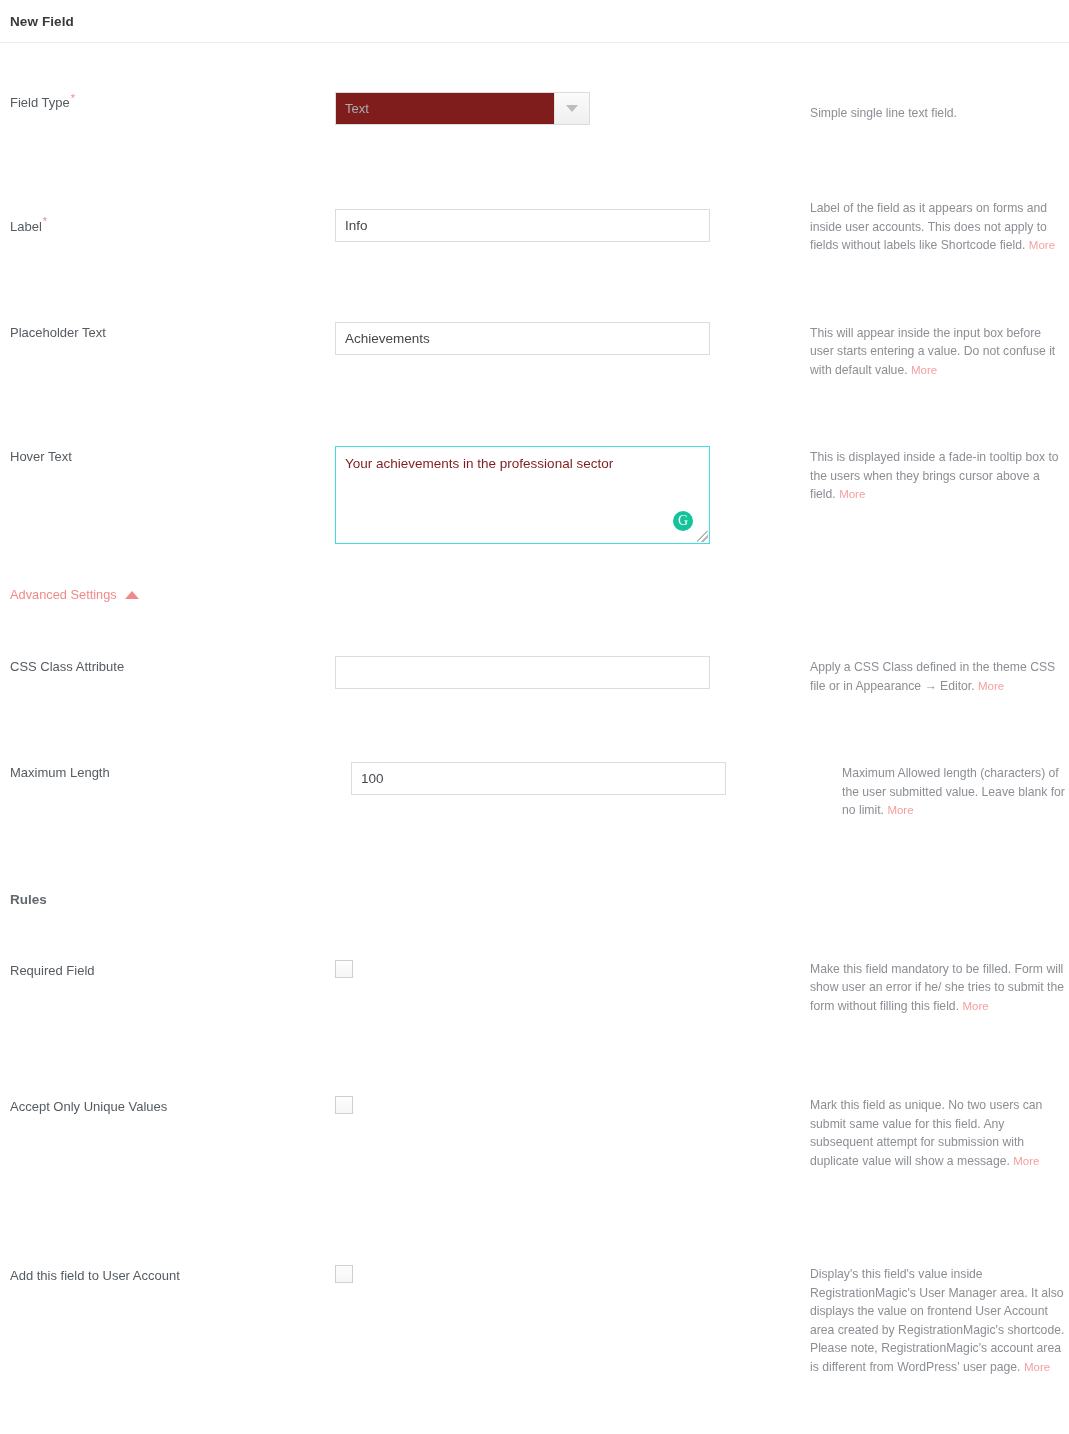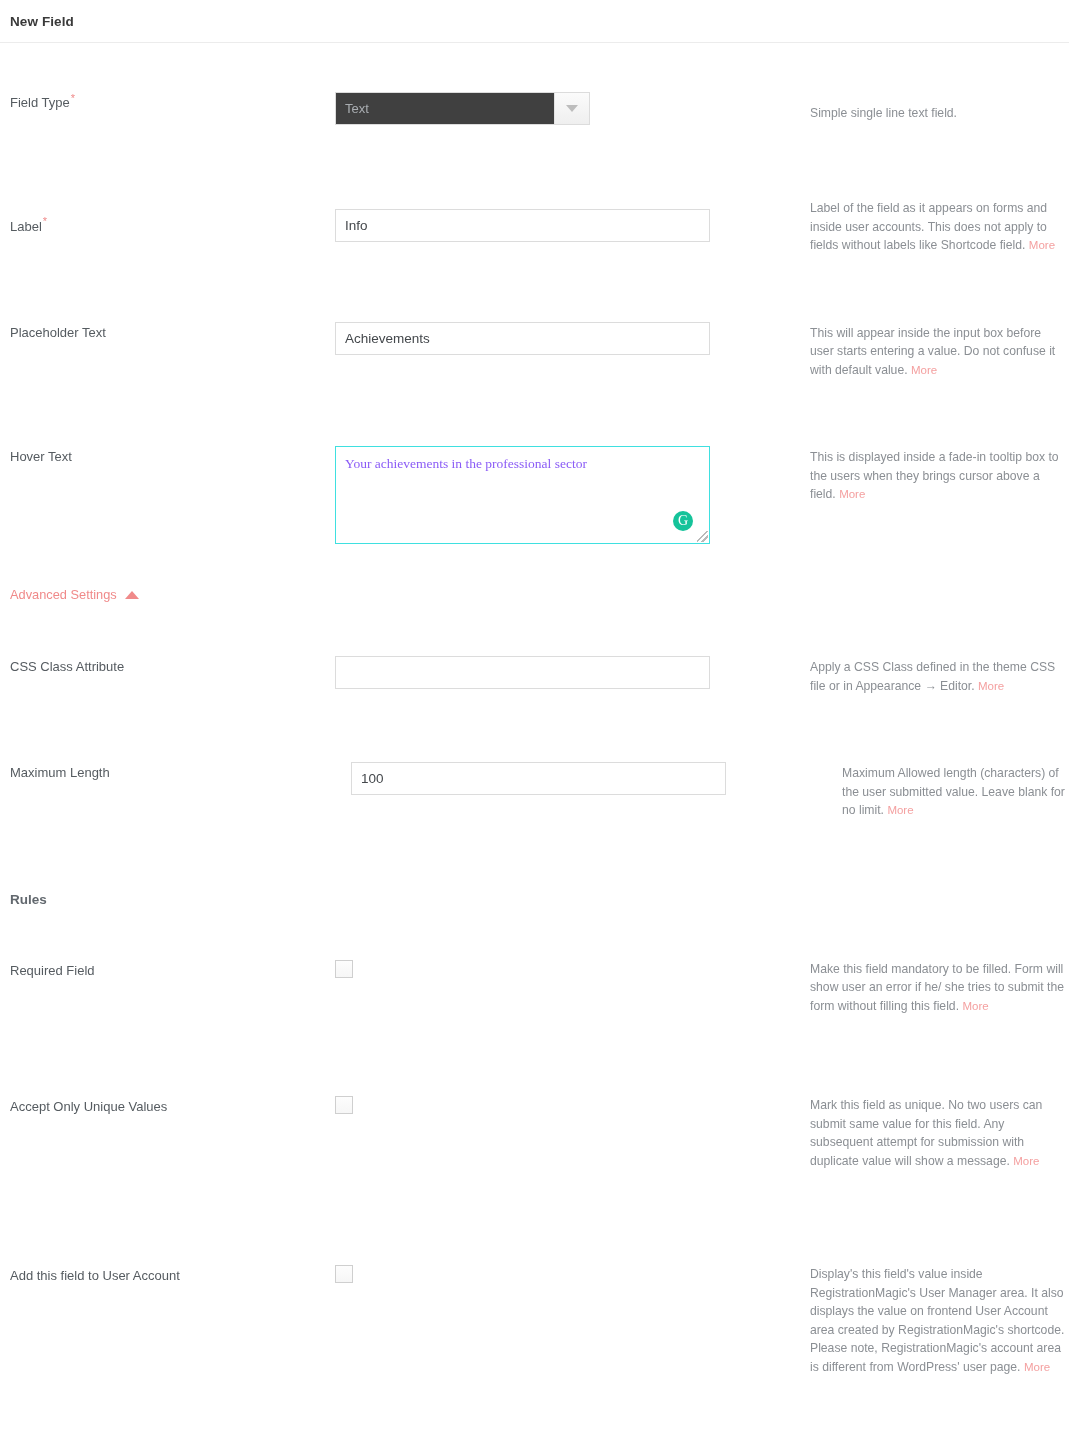--- a/index.html
+++ b/index.html
@@ -99,21 +99,21 @@
     border: 1px solid #dcdcdc;
     background: #f8f8f8;
   }
   .select-value {
     flex: 1 1 auto;
     display: flex;
     align-items: center;
     padding-left: 9px;
     font-size: 13px;
     color: #a9adb1;
-    background: #404040;
+    background: #7f1d1d;
   }
   .select-arrow {
     flex: 0 0 35px;
     border-left: 1px solid #e3e3e3;
     background: linear-gradient(#fbfbfb, #efefef);
     display: flex;
     align-items: center;
     justify-content: center;
   }
   .tri-down {
@@ -130,23 +130,23 @@
     border: 1px solid #3fe0e0;
     background: #ffffff;
   }
   .textarea-wrap textarea {
     width: 100%;
     height: 100%;
     border: 0;
     outline: none;
     resize: none;
     background: transparent;
-    font-family: Liberation Serif, serif;
+    font-family: Liberation Sans, sans-serif;
     font-size: 13.5px;
-    color: #8b5cf6;
+    color: #7f1d1d;
     line-height: 19px;
     padding: 7px 9px;
   }
   .grammarly-badge {
     position: absolute;
     right: 16px;
     bottom: 12px;
     width: 20px;
     height: 20px;
     border-radius: 50%;

